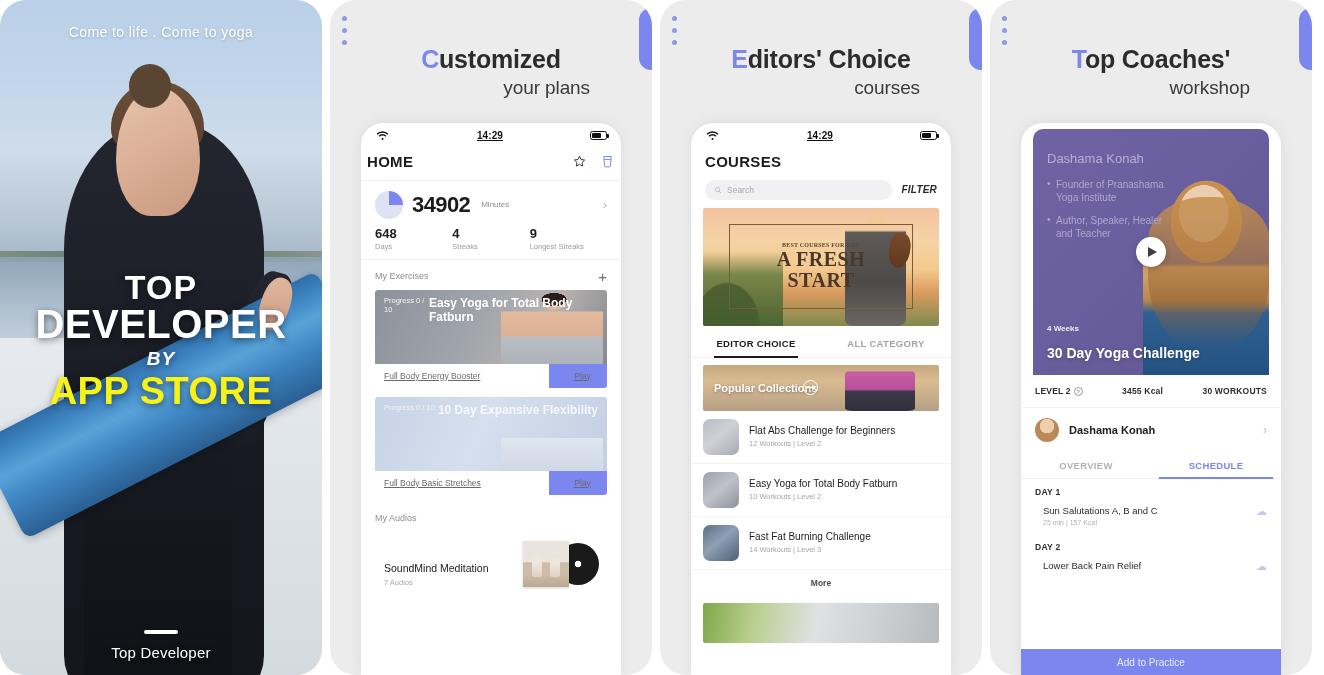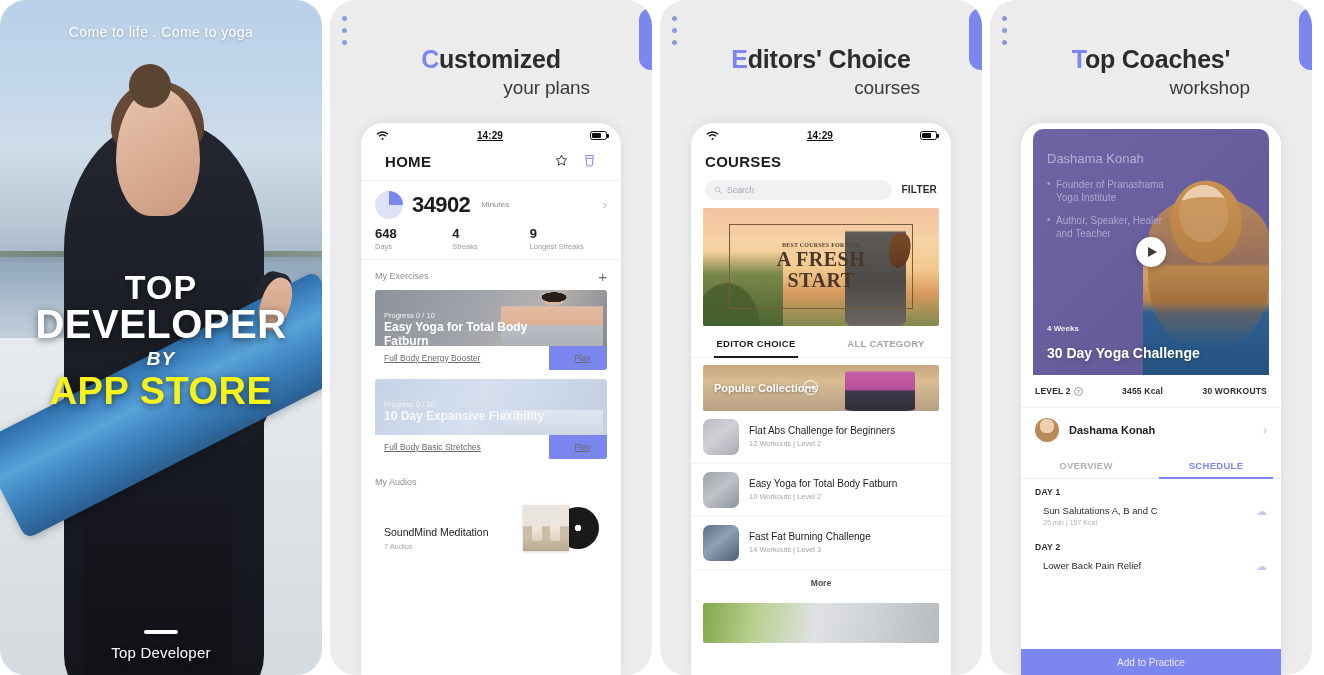--- a/index.html
+++ b/index.html
@@ -174,22 +174,22 @@
   .sb-time { font-size: 10px; font-weight: 700; letter-spacing: .1px; }
   .batt {
     width: 17px; height: 9px; border: 1.2px solid #111; border-radius: 2.5px;
     position: relative;
   }
   .batt::after{ content:""; position:absolute; right:-3px; top:2.2px; width:1.6px;height:4px;background:#111;border-radius:0 1px 1px 0;}
   .batt i { position:absolute; left:1px; top:1px; bottom:1px; width:9px; background:#111; border-radius:1px; display:block;}
 
   
   .app-head {
-    display:flex; align-items:flex-start; justify-content:space-between;
-    padding: 4px 24px 10px; border-bottom: 1px solid #f0f0f1;
+    display:flex; align-items:center; justify-content:space-between;
+    padding: 4px 6px 10px; border-bottom: 1px solid #f0f0f1;
   }
   .app-head h1 { font-size: 15px; font-weight: 600; color: #1c1c1e; letter-spacing: .3px; }
   .head-icons { display:flex; align-items:center; gap: 13px; }
   .ico { width: 15px; height: 15px; display:block; }
   .stats-wrap { padding: 10px 14px 8px; border-bottom: 1px solid #f0f0f1; }
   .stat-main { display:flex; align-items:center; gap: 9px; }
   .donut {
     width: 28px; height:28px; border-radius:50%;
     background: conic-gradient(#7b87ee 0 25%, #dfe2f5 25% 100%);
     flex:0 0 auto;
@@ -201,22 +201,22 @@
   .stat-col { flex:1; }
   .stat-col .v { font-size: 13px; font-weight:700; color:#1c1c1e; }
   .stat-col .k { font-size: 7.5px; color:#9b9ba0; margin-top:1px; }
   .sec-head {
     display:flex; align-items:center; justify-content:space-between;
     padding: 9px 14px 6px; font-size: 9px; color:#8e8e93;
   }
   .plus { font-size: 15px; color:#6d6d72; line-height:1; }
   .ex-card { margin: 0 14px 9px; border-radius: 3px; overflow:hidden; }
   .ex-img {
-    height: 56px; position: relative; padding: 21px 9px;
-    display:flex; flex-direction:column; justify-content:space-between;
+    height: 74px; position: relative; padding: 6px 9px;
+    display:flex; flex-direction:row; justify-content:space-between;
   }
   .ex-img.a { background: linear-gradient(115deg,#8d9199 0%,#9fa3ab 40%,#b7b3b0 70%,#86898f 100%); }
   .ex-img.b { background: linear-gradient(115deg,#c6d2e6 0%,#d5dfee 45%,#c3cfe2 100%); }
   .ex-img .fig {
     position:absolute; right: 4px; bottom: 0; top: 0; width: 44%;
   }
   .ex-img.a .fig {
     background:
       radial-gradient(ellipse 22% 16% at 52% 13%, #2b1d18 55%, transparent 56%),
       radial-gradient(ellipse 16% 11% at 52% 20%, #e0b69c 60%, transparent 61%),
@@ -262,21 +262,21 @@
 
   
   .courses-head { padding: 4px 14px 4px; }
   .courses-head h1 { font-size: 15px; font-weight: 600; color:#1c1c1e; letter-spacing:.3px; }
   .searchrow { display:flex; align-items:center; gap:10px; padding: 6px 14px 8px; }
   .searchbox {
     flex:1; height: 20px; border-radius: 10px; background:#f1f1f3;
     display:flex; align-items:center; gap:5px; padding: 0 9px;
     font-size: 8.5px; color:#a9a9ae;
   }
-  .filter-lbl { font-size: 10px; font-weight:700; color:#2c2c2e; letter-spacing:.2px; }
+  .filter-lbl { font-size: 10px; font-weight:700; color:#2c2c2e; letter-spacing:.2px;font-style:italic; }
   .banner {
     margin: 0 12px; height: 118px; border-radius: 2px; position:relative; overflow:hidden;
     background: linear-gradient(to bottom,#f3c2a0 0%, #f6d3a5 28%, #f3c98d 52%, #d99a5e 72%, #7e8a4e 100%);
     display:flex; align-items:center; justify-content:center;
   }
   .banner::before{
     content:""; position:absolute; left:0; bottom:0; width:34%; height:62%;
     background: radial-gradient(ellipse at 30% 100%, #3f5a2c 0 40%, transparent 42%),
                 linear-gradient(to top,#46612f,#6d8246 70%, transparent 100%);
     opacity:.9;

